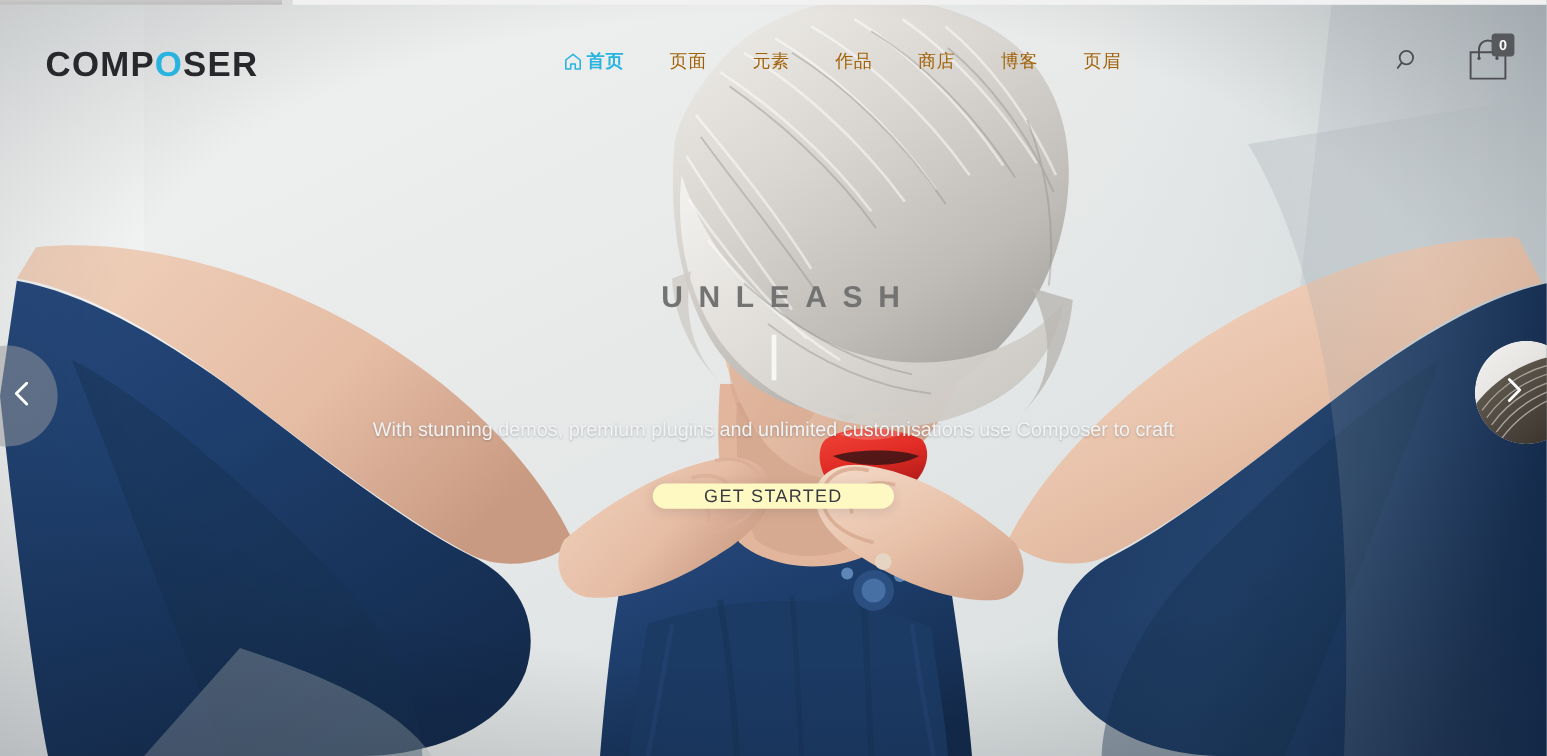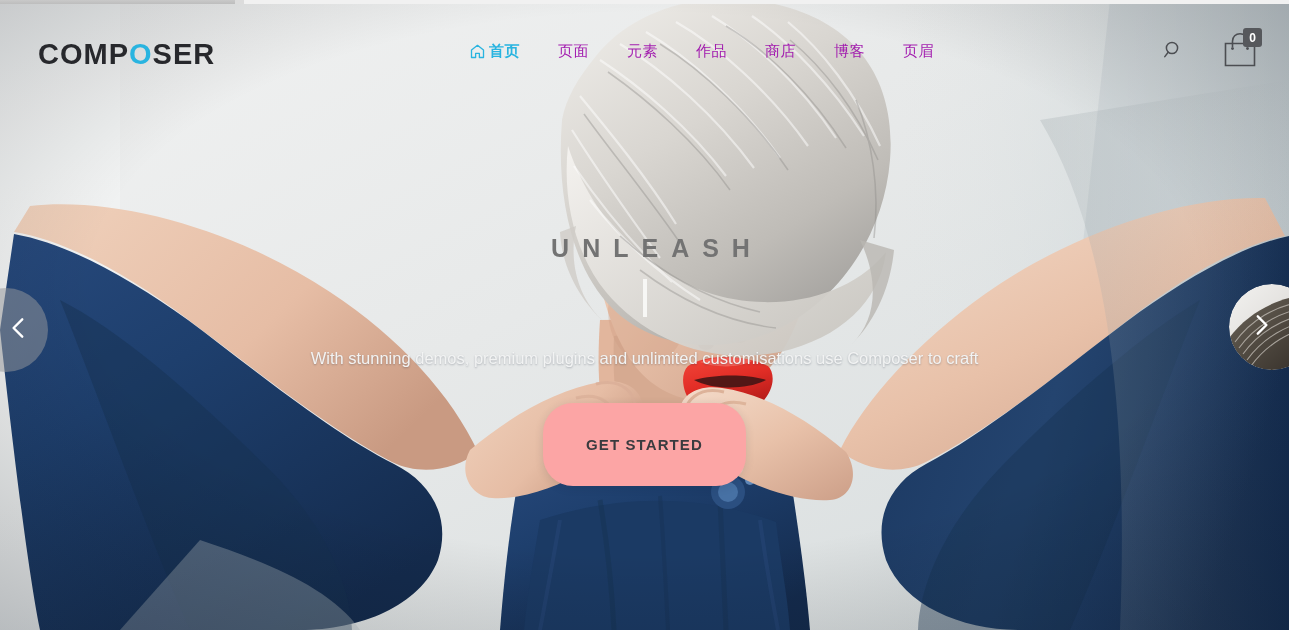--- a/index.html
+++ b/index.html
@@ -43,21 +43,21 @@
     text-align:right;
   }
   #logo .o-accent { color:#29b4e0; }
 
   #main-nav {
     position:absolute; left:470px; top:38px;
     display:flex; align-items:center; gap:0px;
   }
   #main-nav .nav-item {
     display:flex; align-items:center; gap:4px;
-    font-size:15px; color:#a21caf; white-space:nowrap;
+    font-size:15px; color:#a16207; white-space:nowrap;
     padding:0 19px; cursor:pointer; text-decoration:none;
     letter-spacing:0.5px;
   }
   #main-nav .nav-item:first-child { padding-left:0;font-weight:bold; }
   #main-nav .nav-item.active { color:#29b4e0; }
   #main-nav .home-ico { display:inline-block; width:15px; height:15px; }
 
   #header-tools {
     position:absolute; right:30px; top:28px;
     display:flex; align-items:center; gap:38px;
@@ -93,23 +93,23 @@
     margin:18px auto 0 auto;
   }
   #hero-sub {
     margin-top:28px;
     font-size:16.5px; color:#f2f3f3; line-height:1.62;
     font-weight:400;
     text-shadow:0 1px 2px rgba(30,40,60,.30);
   }
   #hero-cta-wrap { text-align:center; margin-top:31px; pointer-events:auto; }
   #hero-cta {
-    display:inline-block; background:#fca5a5; color:#3a3b3f;
-    font-size:15px; font-weight:bold; letter-spacing:1.1px;
-    padding:33px 43px; border:0; border-radius:30px; cursor:pointer;
+    display:inline-block; background:#fef9c3; color:#3a3b3f;
+    font-size:15px; font-weight:normal; letter-spacing:1.1px;
+    padding:2px 43px; border:0; border-radius:30px; cursor:pointer;
     font-family:"Liberation Sans", sans-serif;
     box-shadow:0 2px 10px rgba(20,30,50,.12);
   }
 
   
   #slider-prev {
     position:absolute; left:-36px; top:288px; z-index:35;
     width:84px; height:84px; border-radius:50%;
     background:rgba(150,152,155,.52);
     display:flex; align-items:center; justify-content:center;

